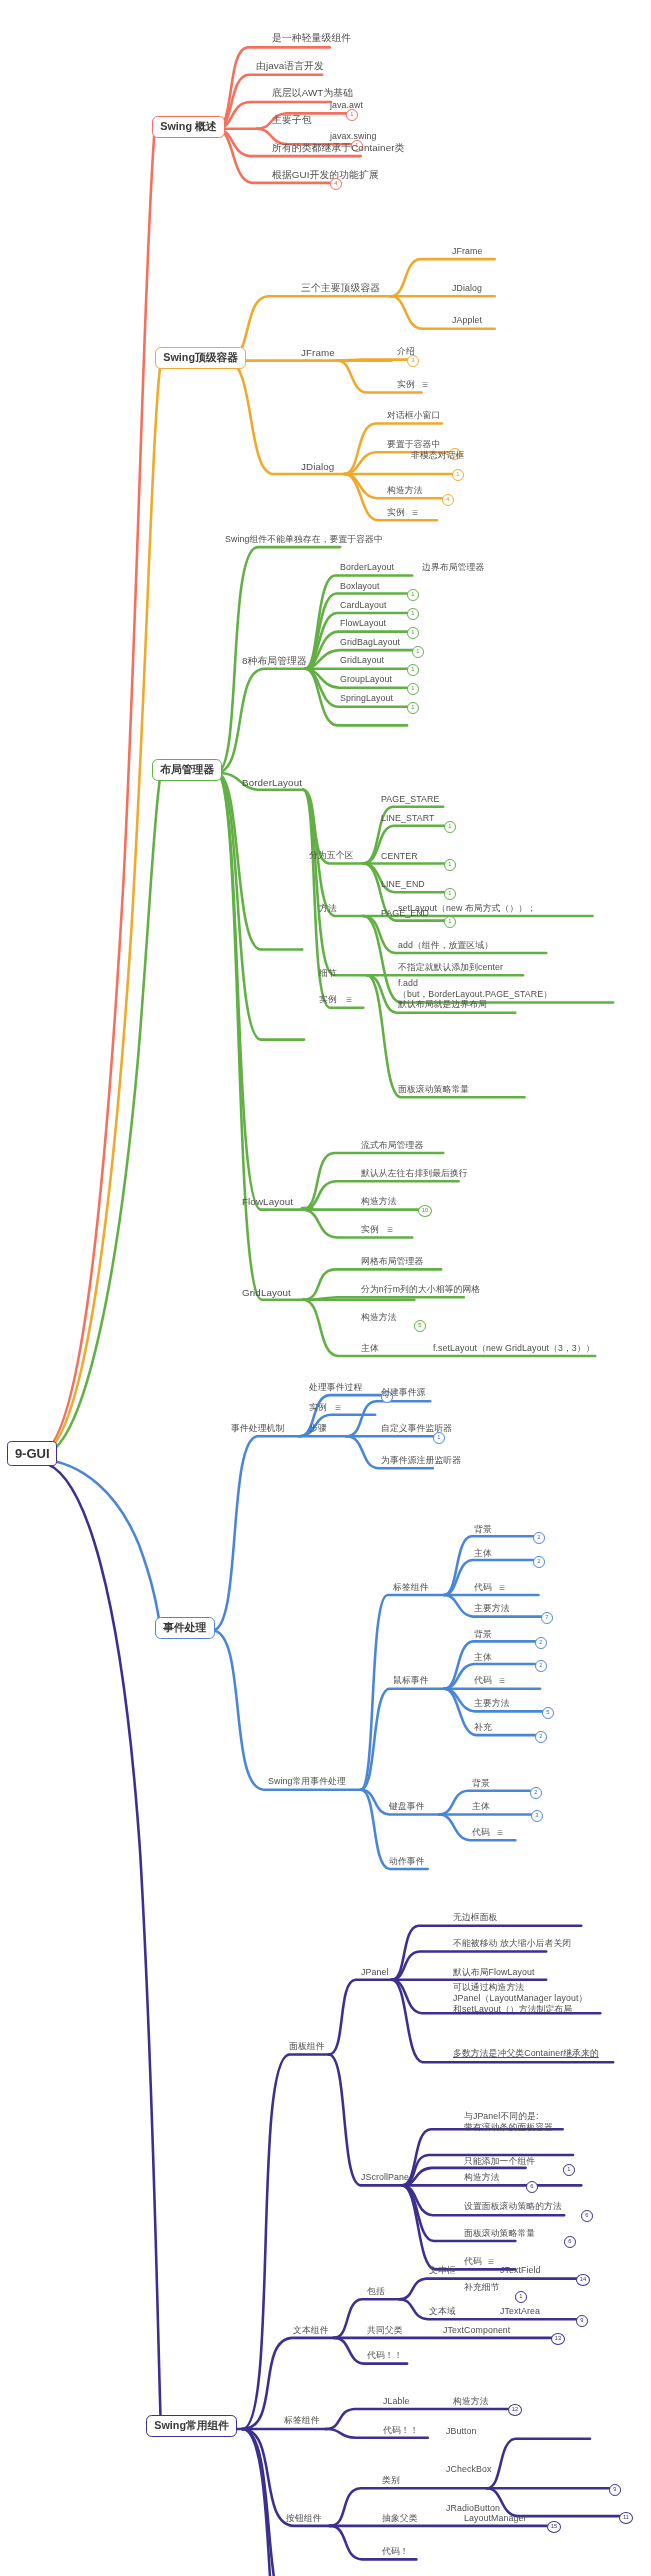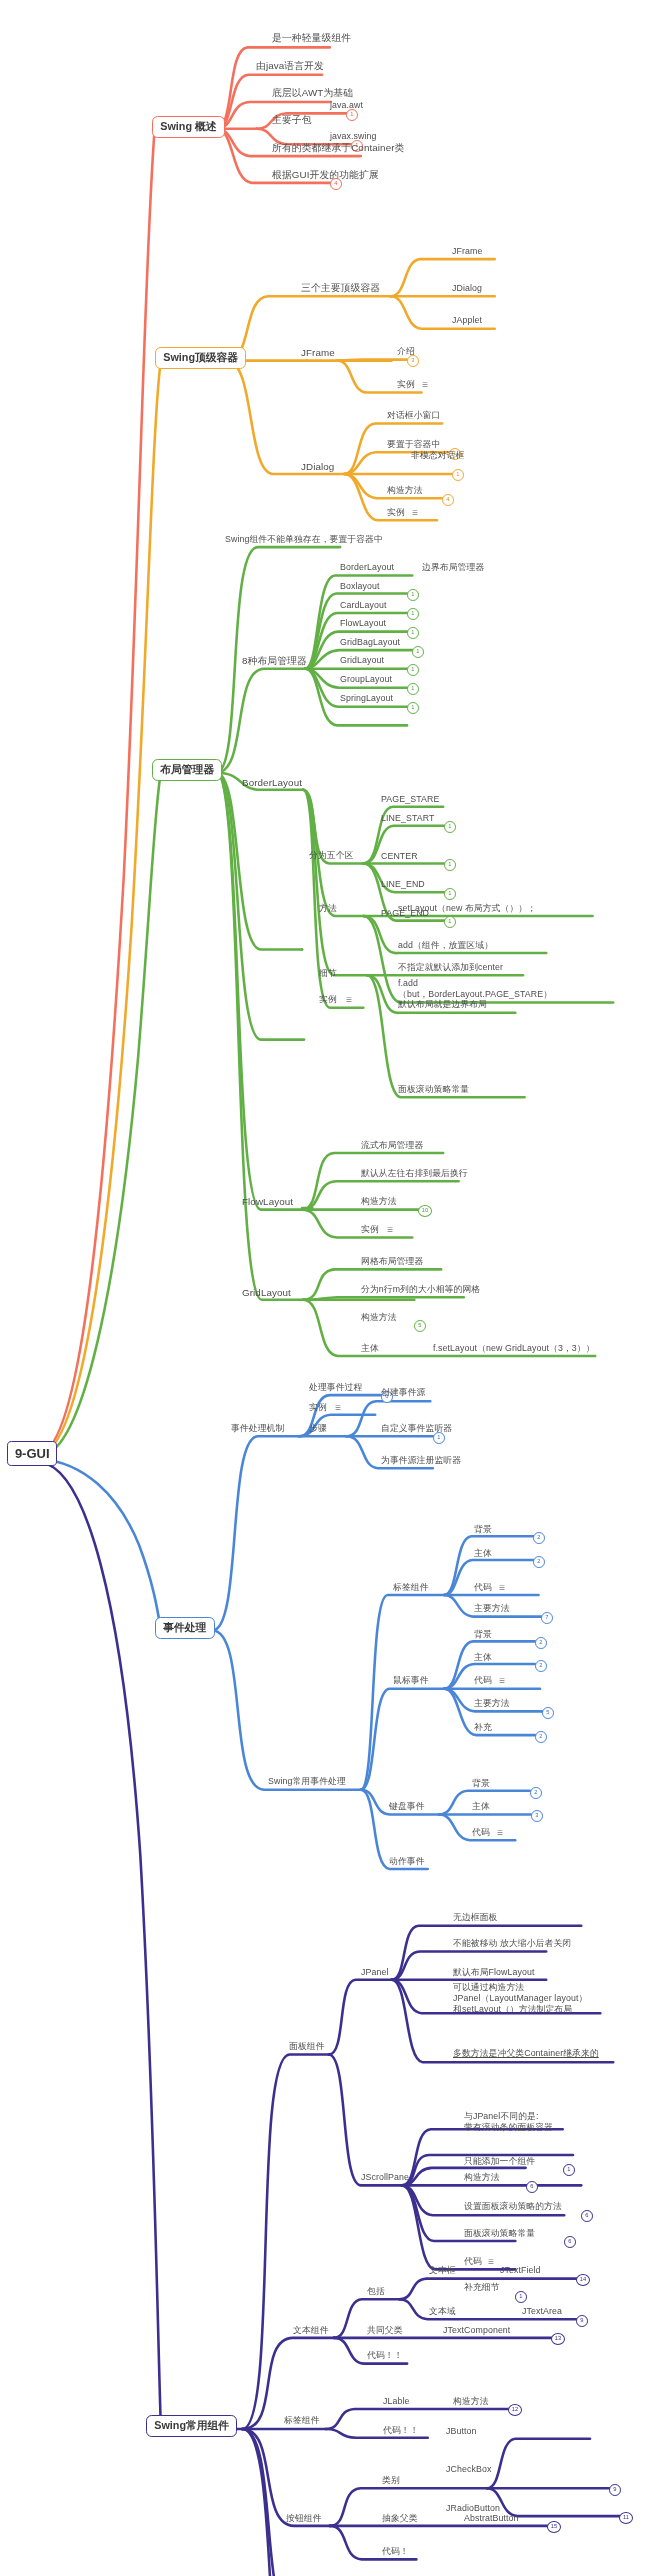--- a/index.html
+++ b/index.html
@@ -398,39 +398,39 @@
   <div class="nicon" style="left:488px;top:2258px;">☰</div>
   <div class="node lbl small" style="left:464px;top:2282px;">补充细节</div>
   <div class="badge c5" style="left:515px;top:2291px;">1</div>
 
   <div class="node lbl small" style="left:293px;top:2325px;">文本组件</div>
   <div class="node lbl small" style="left:367px;top:2286px;">包括</div>
   <div class="node lbl small" style="left:429px;top:2265px;">文本框</div>
   <div class="node lbl small" style="left:500px;top:2265px;">JTextField</div>
   <div class="badge c5 w2" style="left:576px;top:2274px;">14</div>
   <div class="node lbl small" style="left:429px;top:2306px;">文本域</div>
-  <div class="node lbl small" style="left:500px;top:2306px;margin-left:22px;">JTextArea</div>
+  <div class="node lbl small" style="left:500px;top:2306px;">JTextArea</div>
   <div class="badge c5" style="left:576px;top:2315px;">9</div>
   <div class="node lbl small" style="left:367px;top:2325px;">共同父类</div>
   <div class="node lbl small" style="left:443px;top:2325px;">JTextComponent</div>
   <div class="badge c5 w2" style="left:551px;top:2333px;">13</div>
   <div class="node lbl small" style="left:367px;top:2350px;">代码！！</div>
 
   <div class="node lbl small" style="left:284px;top:2415px;">标签组件</div>
   <div class="node lbl small" style="left:383px;top:2396px;">JLable</div>
   <div class="node lbl small" style="left:453px;top:2396px;">构造方法</div>
   <div class="badge c5 w2" style="left:508px;top:2404px;">12</div>
   <div class="node lbl small" style="left:383px;top:2425px;">代码！！</div>
 
   <div class="node lbl small" style="left:286px;top:2513px;">按钮组件</div>
   <div class="node lbl small" style="left:382px;top:2475px;">类别</div>
   <div class="node lbl small" style="left:446px;top:2426px;">JButton</div>
   <div class="node lbl small" style="left:446px;top:2464px;">JCheckBox</div>
   <div class="badge c5" style="left:609px;top:2484px;">9</div>
   <div class="node lbl small" style="left:446px;top:2503px;">JRadioButton</div>
   <div class="badge c5 w2" style="left:619px;top:2512px;">11</div>
   <div class="node lbl small" style="left:382px;top:2513px;">抽象父类</div>
-  <div class="node lbl small" style="left:464px;top:2513px;">AbstratButton</div>
+  <div class="node lbl small" style="left:464px;top:2513px;">LayoutManager</div>
   <div class="badge c5 w2" style="left:547px;top:2521px;">15</div>
   <div class="node lbl small" style="left:382px;top:2546px;">代码！</div>
 
 </div>
 
 
 </body></html>

